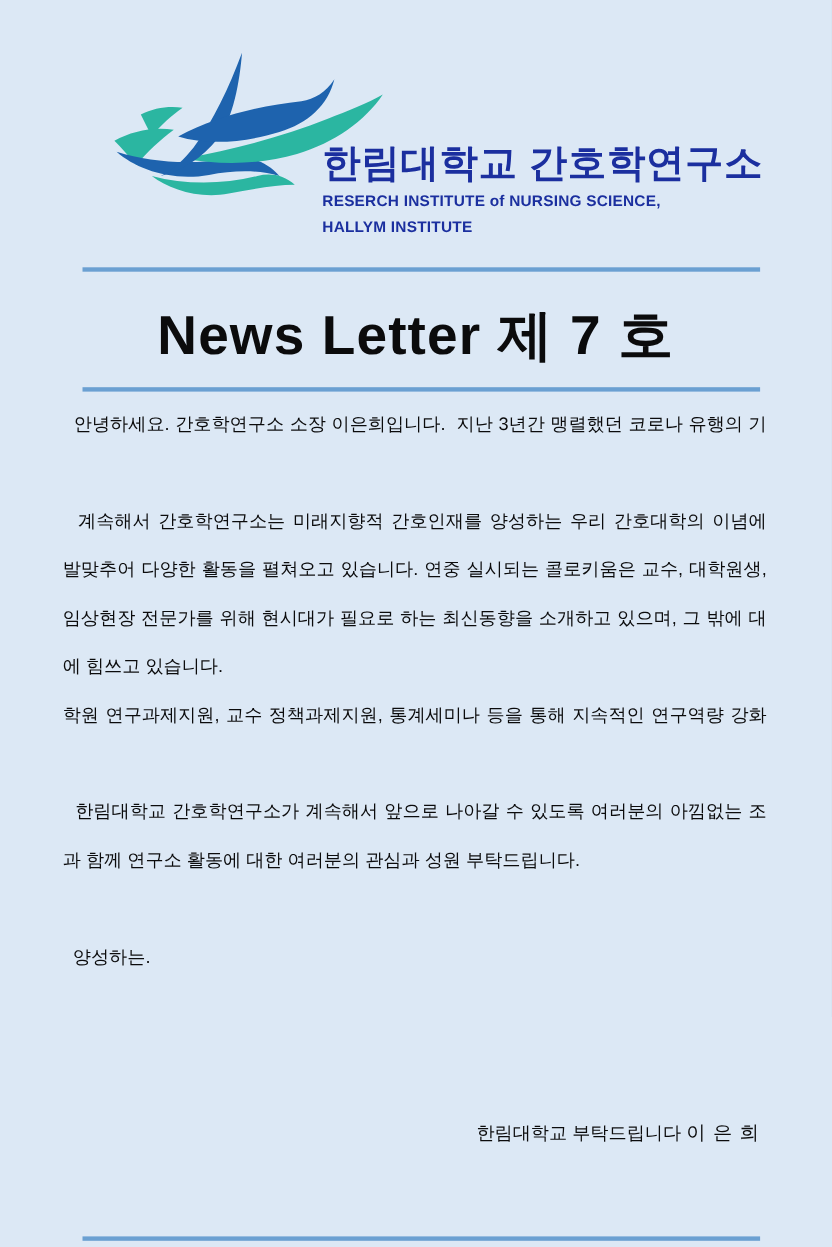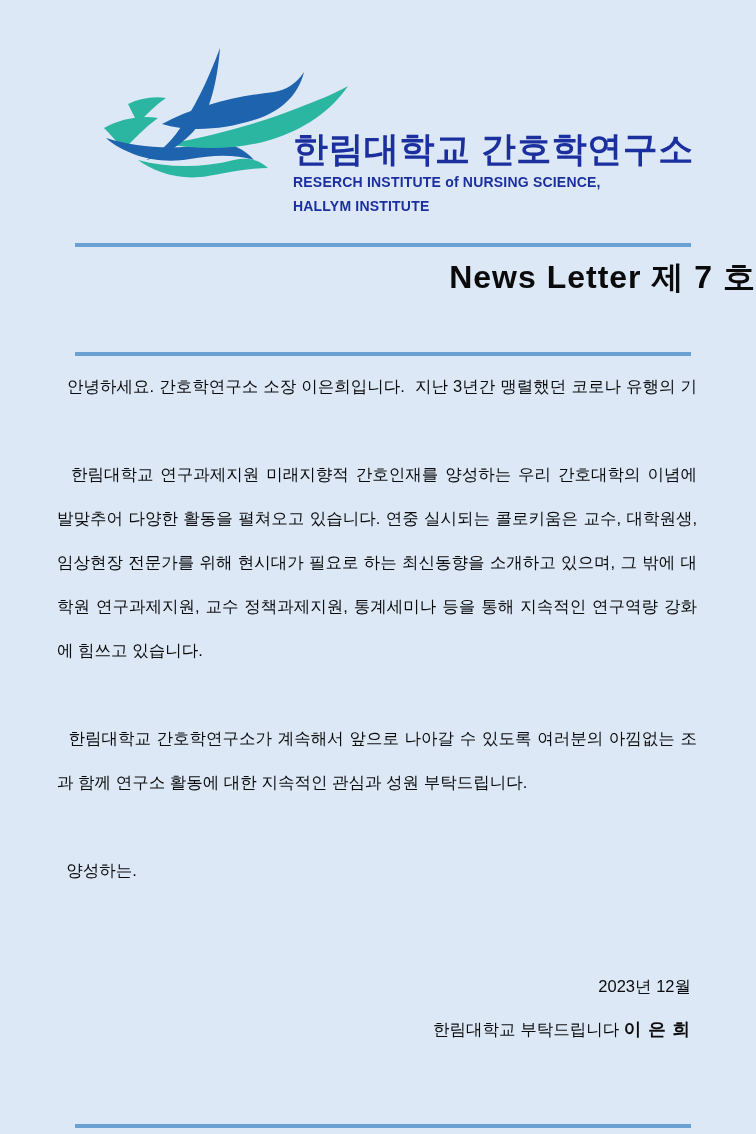--- a/index.html
+++ b/index.html
@@ -37,23 +37,23 @@
   
   .rule{
     position:absolute;left:75px;width:616px;height:4px;
     background:var(--rule,#6ba0d2);
   }
   .rule-top{top:243px;}
   .rule-mid{top:352px;}
   .rule-bottom{top:1124px;}
   
   .title{
-    position:absolute;left:0;top:256px;width:756px;
-    margin:0;text-align:right;
-    font-size:32px;font-weight:800;letter-spacing:1px;
+    position:absolute;left:0;top:272px;width:756px;
+    margin:0;text-align:center;
+    font-size:50px;font-weight:800;letter-spacing:1px;
     color:var(--ink,#0b0b0c);
   }
   
   .body{
     position:absolute;left:57px;top:364px;width:640px;
     font-size:16.5px;
   }
   .line{
     height:44px;line-height:44px;
     white-space:pre;overflow:hidden;
@@ -67,21 +67,21 @@
   .line.spacer{height:44px;}
   
   .date-line,.signature-line{
     position:absolute;right:65px;left:57px;
     text-align:right;
     font-size:16.5px;line-height:40px;
     white-space:pre;
   }
   .date-line{top:966px;}
   .signature-line{top:1009px;}
-  .signature-line b{font-weight:700;font-size:17.5px;letter-spacing:1px;}
+  .signature-line b{font-weight:400;font-size:17.5px;letter-spacing:1px;}
 </style>
 </head>
 <body>
 
 <div class="page" style="--bg: #dce8f5; --ink: #0b0b0c; --rule: #6ba0d2; --logoText: #1b2f9f;">
 
   <svg class="logo-mark" viewBox="0 0 252 134" aria-hidden="true">
 
     <path d="M30,58 C42,52 56,50 68,52 C58,59 48,68 40,78 C36,70 33,64 30,58 Z" fill="#2bb6a1"></path>
     <path d="M6,82 C22,73 42,69 60,72 C48,81 36,92 26,104 C19,96 12,88 6,82 Z" fill="#2bb6a1"></path>
@@ -103,29 +103,28 @@
     <div class="logo-en">HALLYM INSTITUTE</div>
   </div>
 
   <div class="rule rule-top"></div>
   <h1 class="title">News Letter 제 7 호</h1>
   <div class="rule rule-mid"></div>
 
   <main class="body" id="body-lines">
       <div class="line fill">  안녕하세요. 간호학연구소 소장 이은희입니다.  지난 3년간 맹렬했던 코로나 유행의 기</div>
       <div class="line spacer"></div>
-      <div class="line fill">  한림대학교 연구과제지원 미래지향적 간호인재를 양성하는 우리 간호대학의 이념에</div>
+      <div class="line fill">  계속해서 간호학연구소는 미래지향적 간호인재를 양성하는 우리 간호대학의 이념에</div>
       <div class="line fill">발맞추어 다양한 활동을 펼쳐오고 있습니다. 연중 실시되는 콜로키움은 교수, 대학원생,</div>
       <div class="line fill">임상현장 전문가를 위해 현시대가 필요로 하는 최신동향을 소개하고 있으며, 그 밖에 대</div>
+      <div class="line">에 힘쓰고 있습니다.</div>
       <div class="line fill">학원 연구과제지원, 교수 정책과제지원, 통계세미나 등을 통해 지속적인 연구역량 강화</div>
-      <div class="line">에 힘쓰고 있습니다.</div>
       <div class="line spacer"></div>
       <div class="line fill">  한림대학교 간호학연구소가 계속해서 앞으로 나아갈 수 있도록 여러분의 아낌없는 조언</div>
-      <div class="line">과 함께 연구소 활동에 대한 지속적인 관심과 성원 부탁드립니다.</div>
+      <div class="line">과 함께 연구소 활동에 대한 여러분의 관심과 성원 부탁드립니다.</div>
       <div class="line spacer"></div>
       <div class="line">  양성하는.</div>
     </main>
 
-  <div class="date-line">2023년 12월</div>
   <div class="signature-line"><span>한림대학교 부탁드립니다 </span><b>이 은 희</b></div>
 
   <div class="rule rule-bottom"></div>
 </div>
 
 </body></html>

